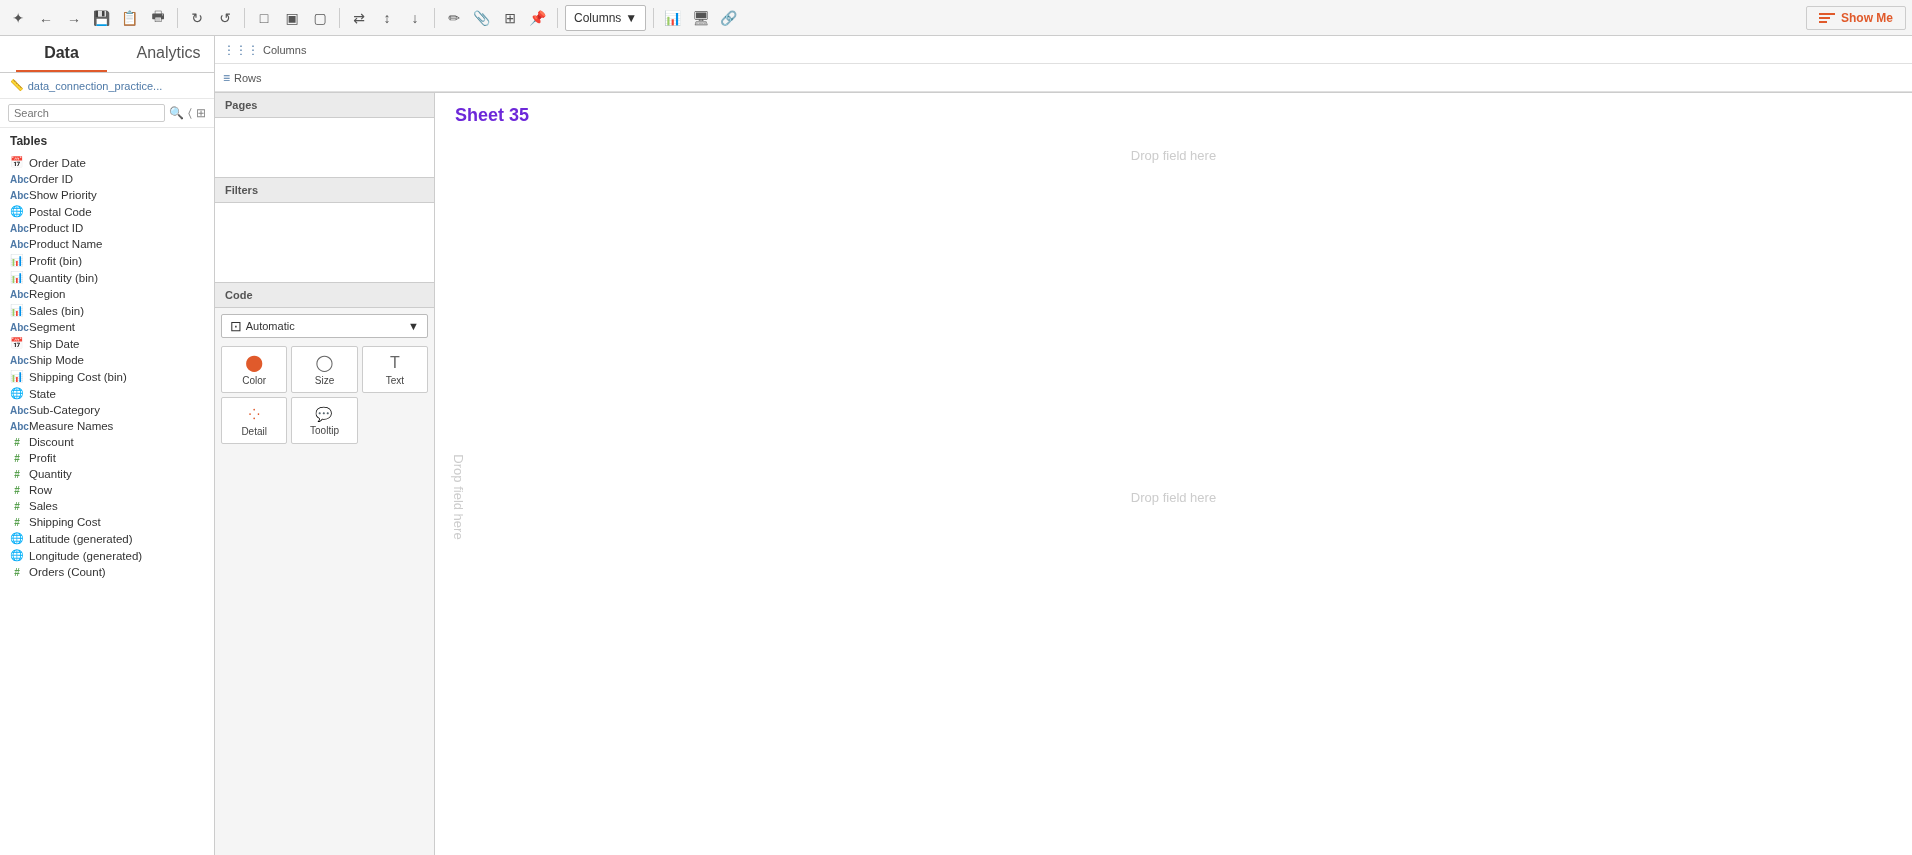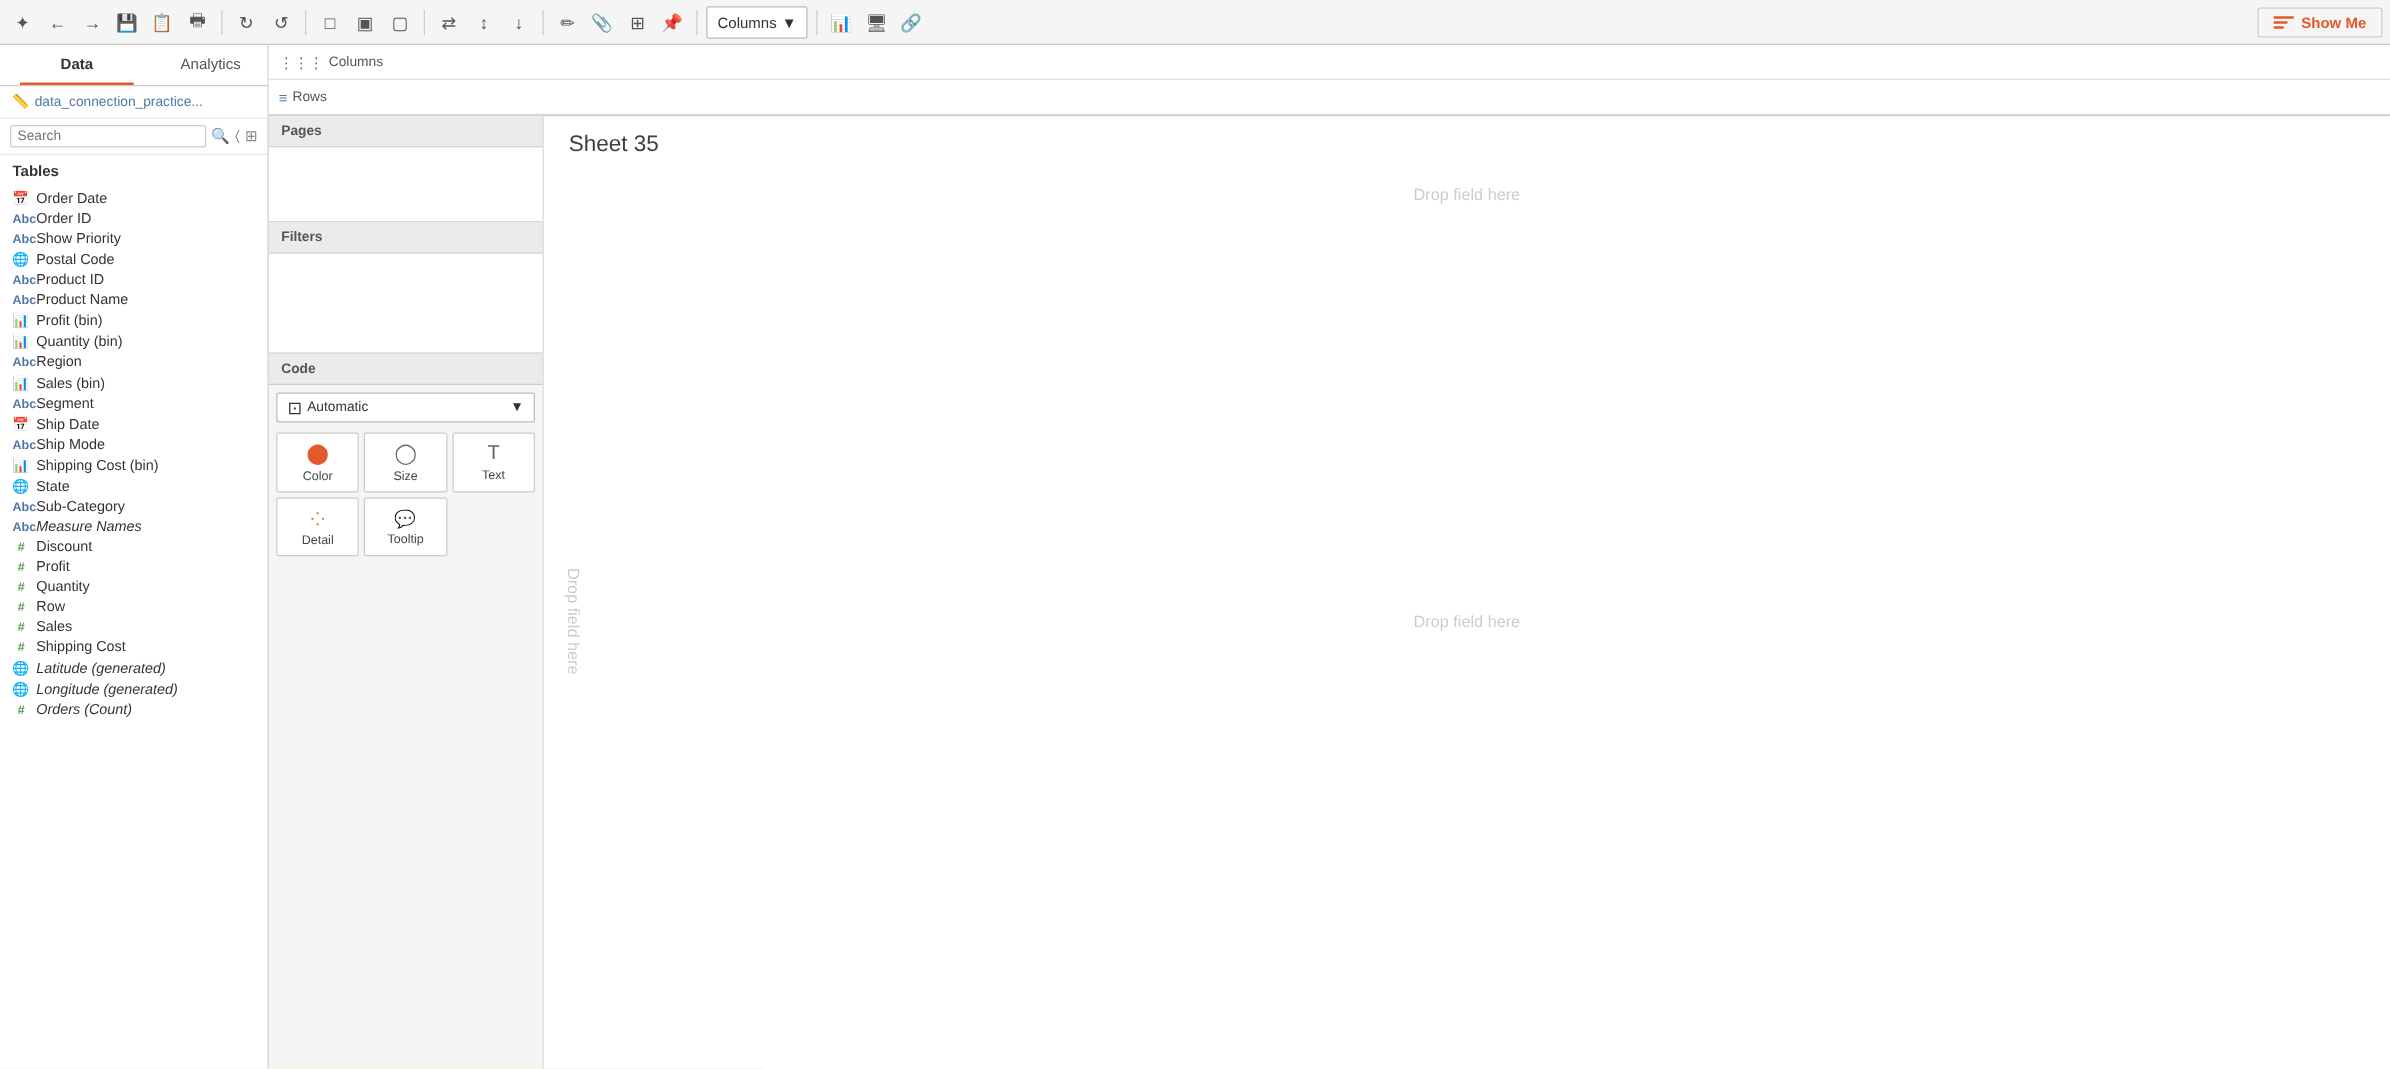--- a/index.html
+++ b/index.html
@@ -31,21 +31,21 @@
     
     .main-layout { display: flex; height: calc(855px - 36px); }
 
     
     .sidebar {
       width: 215px; background: #fff; border-right: 1px solid #ccc;
       display: flex; flex-direction: column; flex-shrink: 0;
     }
     .sidebar-tabs { display: flex; border-bottom: 1px solid #ccc; }
     .sidebar-tab {
-      flex: 1; padding: 8px 0; text-align: center; font-size: 12px;
+      flex: 1; padding: 8px 0; text-align: center; font-size: 16px;
       cursor: pointer; color: #555; border-bottom: 2px solid transparent; margin-left: 16px;
     }
     .sidebar-tab.active { color: #333; border-bottom: 2px solid #e05a2b; font-weight: 600; }
     .data-source-row {
       padding: 6px 10px; font-size: 11px; color: #555;
       border-bottom: 1px solid #e8e8e8; display: flex; align-items: center; gap: 4px;
     }
     .search-row { padding: 5px 8px; display: flex; align-items: center; gap: 4px; border-bottom: 1px solid #e8e8e8; }
     .search-input { flex: 1; border: 1px solid #ccc; border-radius: 2px; padding: 2px 5px; font-size: 11px; }
     .search-icon-btn { color: #888; font-size: 12px; cursor: pointer; }
@@ -53,21 +53,21 @@
     .field-list { overflow-y: auto; flex: 1; }
     .field-item {
       display: flex; align-items: center; gap: 5px;
       padding: 2px 10px; cursor: pointer; font-size: 11.5px; color: #333;
     }
     .field-icon { font-size: 10px; font-weight: 700; flex-shrink: 0; width: 14px; text-align: center; }
     .field-icon.blue { color: #4e79a7; }
     .field-icon.green { color: #59a14f; }
     .field-icon.globe { color: #4e79a7; font-size: 9px; }
     .field-name { font-size: 11.5px; }
-    .field-name.italic { font-style: italic; }
+    .field-name.italic { }
 
     
     .center-area { display: flex; flex-direction: column; flex: 1; }
 
     
     .sheet-header { background: #fff; border-bottom: 1px solid #ccc; }
     .shelf-row {
       display: flex; align-items: center; min-height: 28px;
       border-bottom: 1px solid #e0e0e0; padding: 0 8px; gap: 6px;
     }
@@ -99,21 +99,21 @@
       padding: 6px 4px; border: 1px solid #ccc; border-radius: 2px;
       background: #fff; cursor: pointer; font-size: 10px; color: #444; gap: 3px;
     }
     .marks-icon { font-size: 16px; }
 
     
     .canvas-area {
       flex: 1; background: #fff; position: relative; overflow: hidden;
       display: flex; flex-direction: column;
     }
-    .sheet-title { padding: 12px 20px; font-size: 18px; color: #404040; font-weight: 400; }
+    .sheet-title { padding: 12px 20px; font-size: 18px; color: #6d28d9; font-weight: 700; }
     .canvas-body { flex: 1; position: relative; }
     .drop-hint-top {
       position: absolute; top: 10px; left: 50%; transform: translateX(-50%);
       color: #ccc; font-size: 13px; pointer-events: none;
     }
     .drop-hint-center {
       position: absolute; top: 50%; left: 50%; transform: translate(-50%, -50%);
       color: #ccc; font-size: 13px; pointer-events: none;
     }
     .drop-hint-left {

